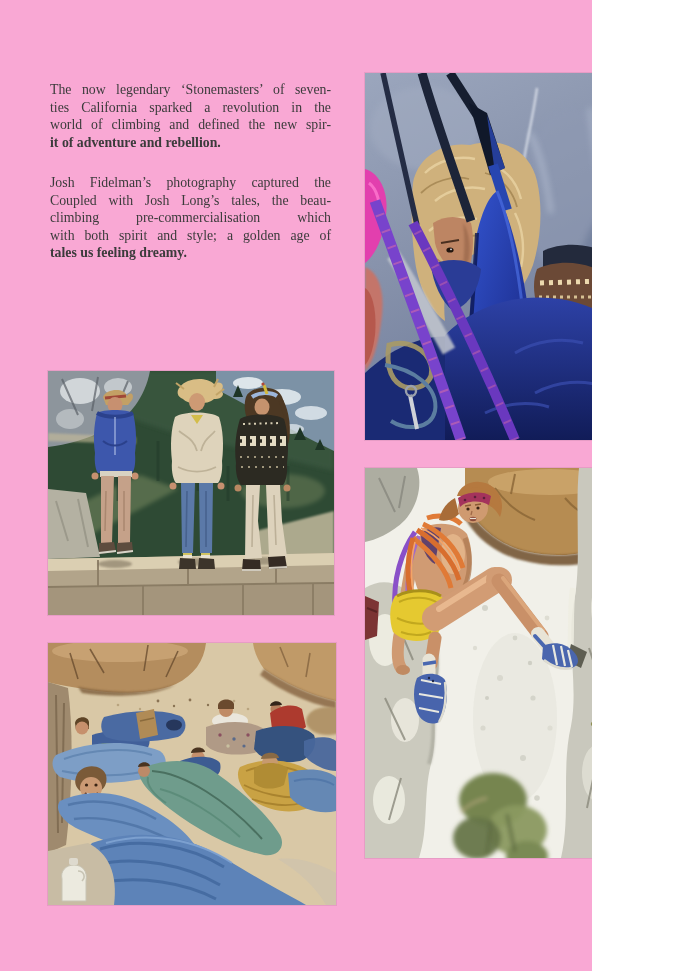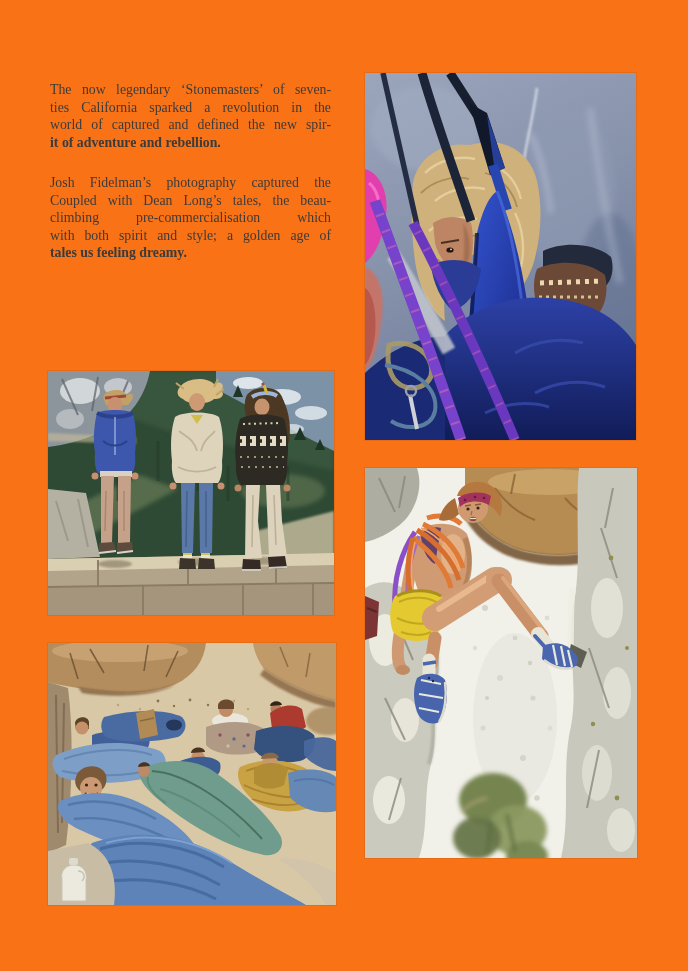--- a/index.html
+++ b/index.html
@@ -1,17 +1,17 @@
 <!DOCTYPE html>
 <html><head>
 <meta charset="utf-8">
 <style>
   html,body{margin:0;padding:0;background:#ffffff;}
   .page{
-    position:relative;width:688px;height:971px;background:#f97316;
+    position:relative;width:592px;height:971px;background:#f9a8d4;
     font-family:"Liberation Serif","DejaVu Serif",serif;overflow:hidden;
   }
   .text-col{
     position:absolute;left:50px;top:81px;width:281px;
     color:#3b3b3b;font-size:13.8px;line-height:17.5px;
   }
   .para{margin:0 0 23px 0;}
   .tline{text-align:justify;text-align-last:justify;-moz-text-align-last:justify;}
   .tline.tlast{text-align-last:left;font-weight:bold;-moz-text-align-last:left;}
   figure.photo{
@@ -26,26 +26,26 @@
 </style>
 </head>
 <body>
 
 <div class="page">
 
   <div class="text-col">
     <div class="para">
       <div class="tline">The now legendary ‘Stonemasters’ of seven-</div>
       <div class="tline">ties California sparked a revolution in the</div>
-      <div class="tline">world of captured and defined the new spir-</div>
+      <div class="tline">world of climbing and defined the new spir-</div>
       <div class="tline tlast">it of adventure and rebellion.</div>
     </div>
     <div class="para">
       <div class="tline">Josh Fidelman’s photography captured the</div>
-      <div class="tline">Coupled with Dean Long’s tales, the beau-</div>
+      <div class="tline">Coupled with Josh Long’s tales, the beau-</div>
       <div class="tline">climbing pre-commercialisation which</div>
       <div class="tline">with both spirit and style; a golden age of</div>
       <div class="tline tlast">tales us feeling dreamy.</div>
     </div>
   </div>
 
   <figure class="photo" id="photo-hammock" aria-label="Blond climber peering out between blue hammock straps, purple ropes and a pink sling high on a granite wall">
     <svg viewBox="0 0 271 367" preserveAspectRatio="none">
       <defs>
         <linearGradient id="p1bg" x1="0" y1="0" x2="0.35" y2="1">

